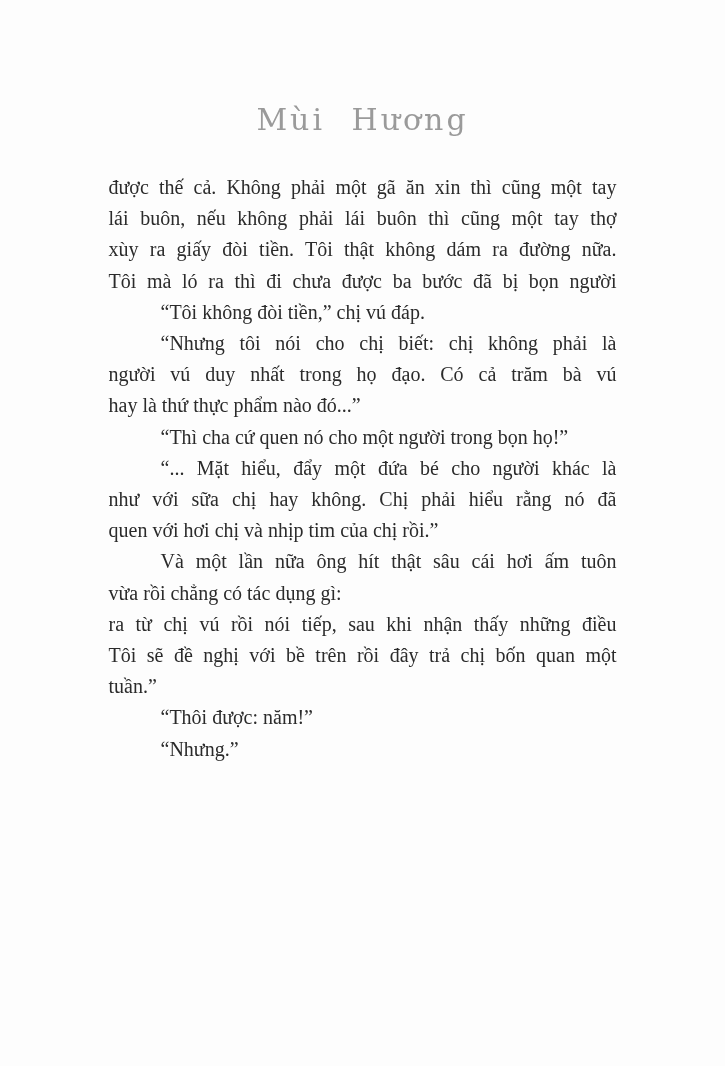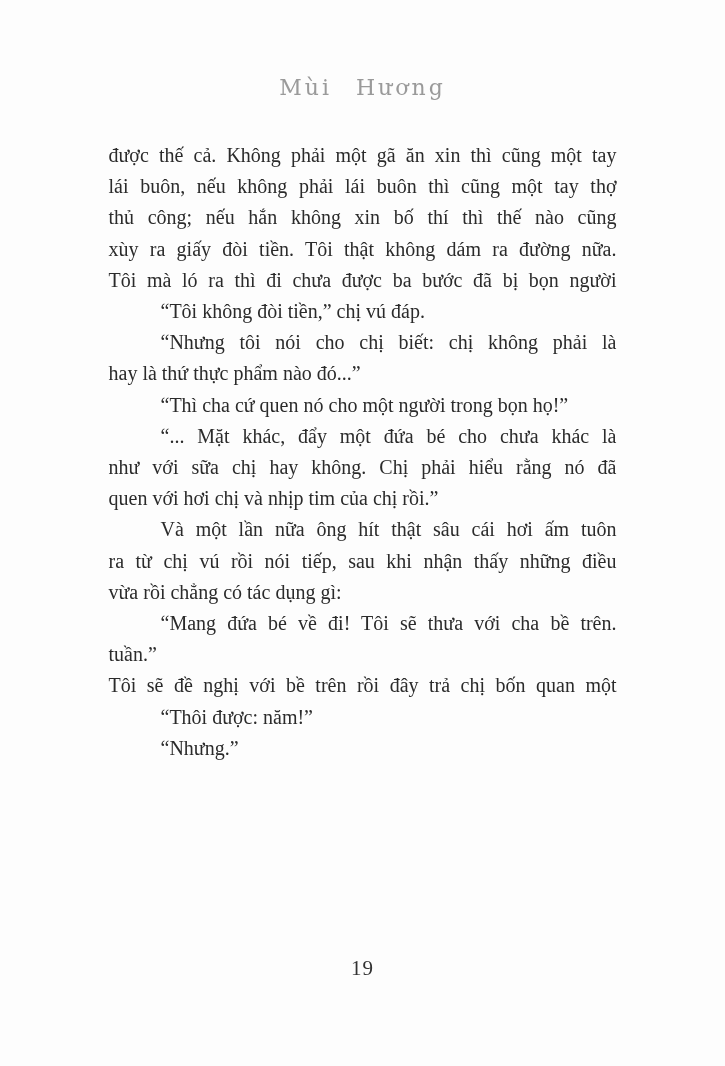--- a/index.html
+++ b/index.html
@@ -12,26 +12,26 @@
     width: 725px;
     height: 1066px;
     margin: 0 auto;
     background: #fdfdfd;
     overflow: hidden;
     font-family: "Liberation Serif", "DejaVu Serif", serif;
     color: #2b2b2b;
   }
   .running-header {
     margin: 0;
-    padding-top: 64px;
+    padding-top: 96px;
     height: 48px;
     text-align: center;
     font-family: "DejaVu Serif", "Liberation Serif", serif;
     font-weight: 500;
-    font-size: 22px;
+    font-size: 30px;
     line-height: 48px;
     color: #9a9a9a;
     letter-spacing: 3px;
     word-spacing: 14px;
   }
   .body-text {
     width: 508px;
     margin: 28px auto 0 auto;
     font-size: 20px;
     line-height: 31.2px;
@@ -63,37 +63,33 @@
 </head>
 <body>
 
 <div class="page">
 
   <h1 class="running-header">Mùi Hương</h1>
 
   <main class="body-text">
       <div class="line">được thế cả. Không phải một gã ăn xin thì cũng một tay</div>
       <div class="line">lái buôn, nếu không phải lái buôn thì cũng một tay thợ</div>
-      <div class="line">thủ công; nếu hắn không xin bố thí thì thế nào cũng</div>
       <div class="line">xùy ra giấy đòi tiền. Tôi thật không dám ra đường nữa.</div>
       <div class="line">Tôi mà ló ra thì đi chưa được ba bước đã bị bọn người</div>
       <div class="line para-end indent">“Tôi không đòi tiền,” chị vú đáp.</div>
       <div class="line indent">“Nhưng tôi nói cho chị biết: chị không phải là</div>
+      <div class="line">người vú duy nhất trong họ đạo. Có cả trăm bà vú</div>
       <div class="line para-end">hay là thứ thực phẩm nào đó...”</div>
       <div class="line para-end indent">“Thì cha cứ quen nó cho một người trong bọn họ!”</div>
-      <div class="line indent">“... Mặt khác, đẩy một đứa bé cho chưa khác là</div>
+      <div class="line indent">“... Mặt hiểu, đẩy một đứa bé cho người khác là</div>
       <div class="line">như với sữa chị hay không. Chị phải hiểu rằng nó đã</div>
       <div class="line para-end">quen với hơi chị và nhịp tim của chị rồi.”</div>
       <div class="line indent">Và một lần nữa ông hít thật sâu cái hơi ấm tuôn</div>
+      <div class="line para-end">vừa rồi chẳng có tác dụng gì:</div>
       <div class="line">ra từ chị vú rồi nói tiếp, sau khi nhận thấy những điều</div>
-      <div class="line para-end">vừa rồi chẳng có tác dụng gì:</div>
-      <div class="line indent">“Mang đứa bé về đi! Tôi sẽ thưa với cha bề trên.</div>
+      <div class="line">Tôi sẽ đề nghị với bề trên rồi đây trả chị bốn quan một</div>
       <div class="line para-end">tuần.”</div>
-      <div class="line">Tôi sẽ đề nghị với bề trên rồi đây trả chị bốn quan một</div>
       <div class="line para-end indent">“Thôi được: năm!”</div>
       <div class="line para-end indent">“Nhưng.”</div>
     </main>
 
-  <footer class="page-footer">
-    <span class="page-number">19</span>
-  </footer>
 
 </div>
 
 </body></html>

